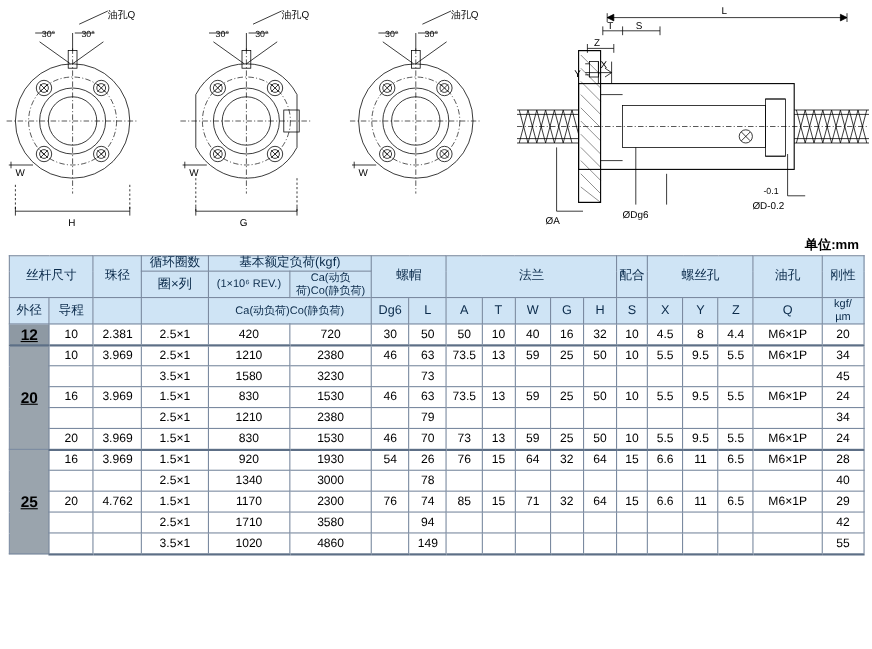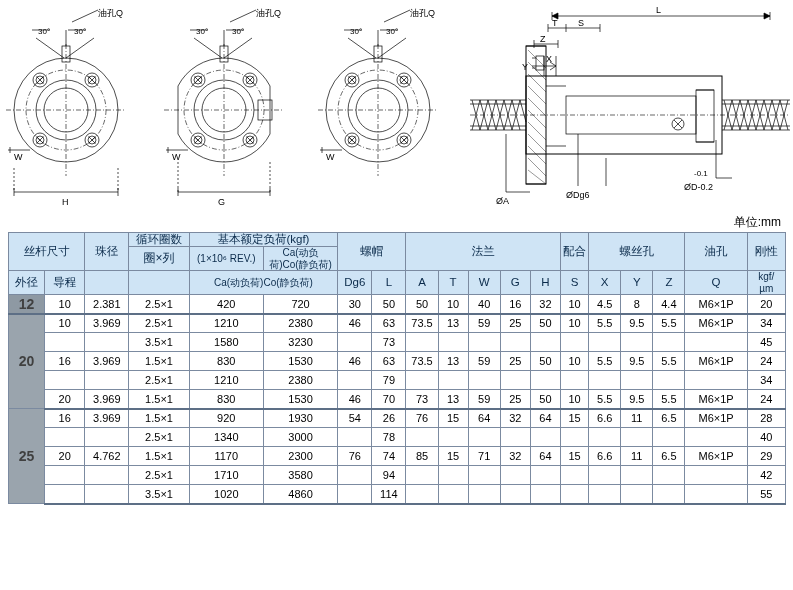--- a/index.html
+++ b/index.html
@@ -23,20 +23,21 @@
   .dwg1 { left: 2px; }
   .dwg2 { left: 160px; }
   .dwg3 { left: 318px; }
   .dwg4 { left: 470px; }
 
   .unit-label {
     position: absolute;
     right: 12px; top: 214px;
     font-size: 12px;
     color: #000;
+    font-weight: bold;
   }
 
   
   .tablewrap {
     position: absolute;
     left: 8px; top: 232px;
     width: 778px;
   }
   table.spec {
     border-collapse: collapse;
@@ -59,23 +60,24 @@
     font-weight: bold;
     font-size: 11.5px;
     padding: 2px 1px;
   }
   thead th.small { font-size: 10px; font-weight: normal; }
   thead th.sub { font-size: 12px; }
 
   tbody td { height: 19px; background: #fff; }
   tbody td.groupcell {
     background: #9aa4ad;
-    color: #404040;
+    color: #000000;
     font-weight: bold;
     font-size: 14px;
+    text-decoration: underline;
   }
   tbody td.group12 { background: #8e99a3; }
   tbody tr.thickline > td { border-bottom: 2px solid #5d6f86; }
 
   .kgf-um { font-size: 10px; line-height: 1.1; margin-top: 27px; }
 
   
   svg text {
     font-family: "Liberation Sans", sans-serif;
     fill: #000;
@@ -572,21 +574,21 @@
             <td></td>
             <td>42</td>
           </tr>
           <tr class="thickline">
             <td></td>
             <td></td>
             <td>3.5×1</td>
             <td>1020</td>
             <td>4860</td>
             <td></td>
-            <td>114</td>
+            <td>149</td>
             <td></td>
             <td></td>
             <td></td>
             <td></td>
             <td></td>
             <td></td>
             <td></td>
             <td></td>
             <td></td>
             <td></td>

